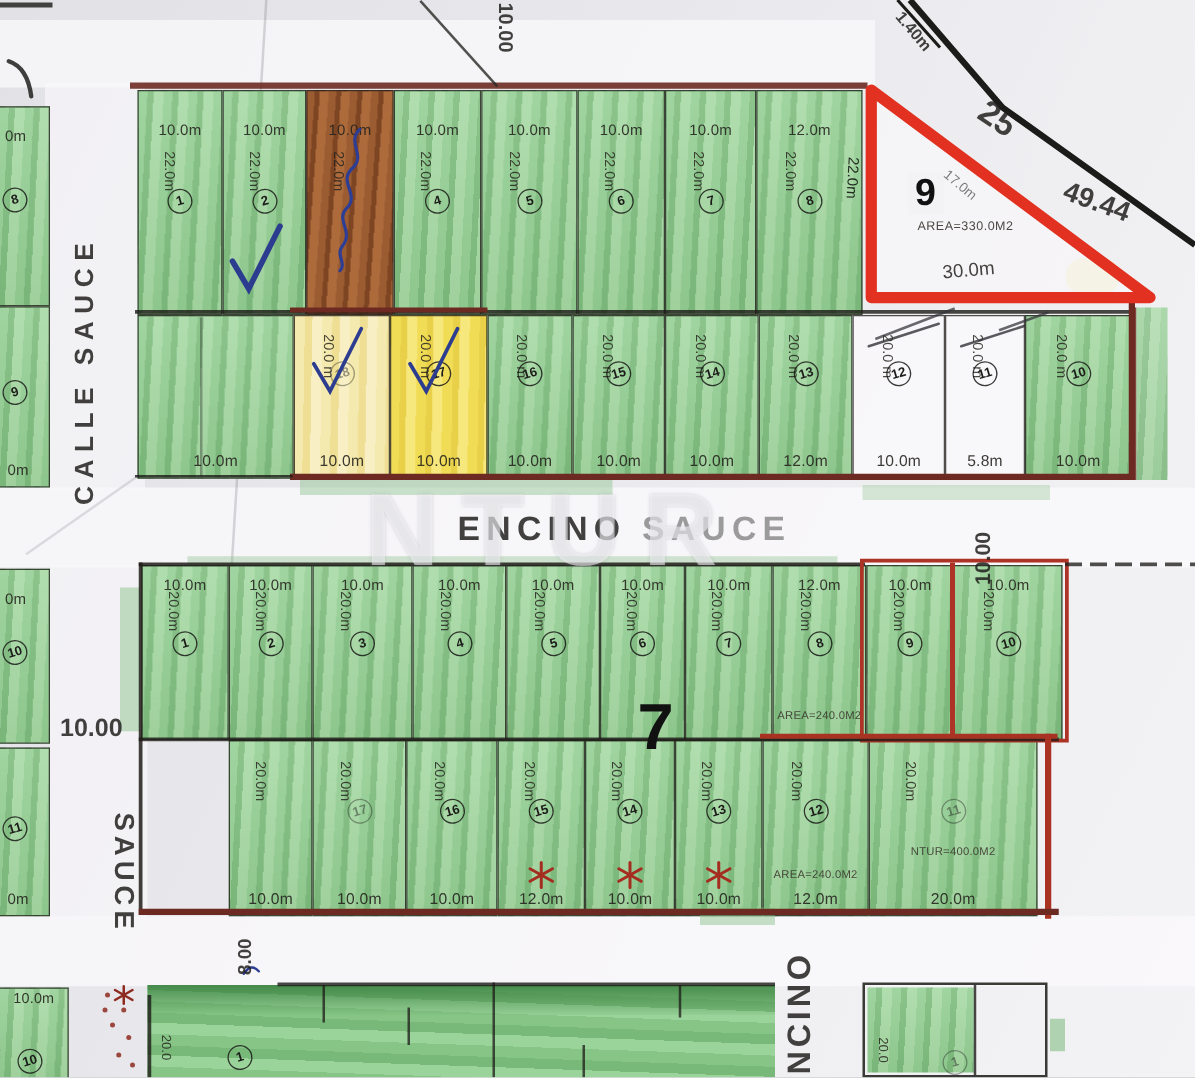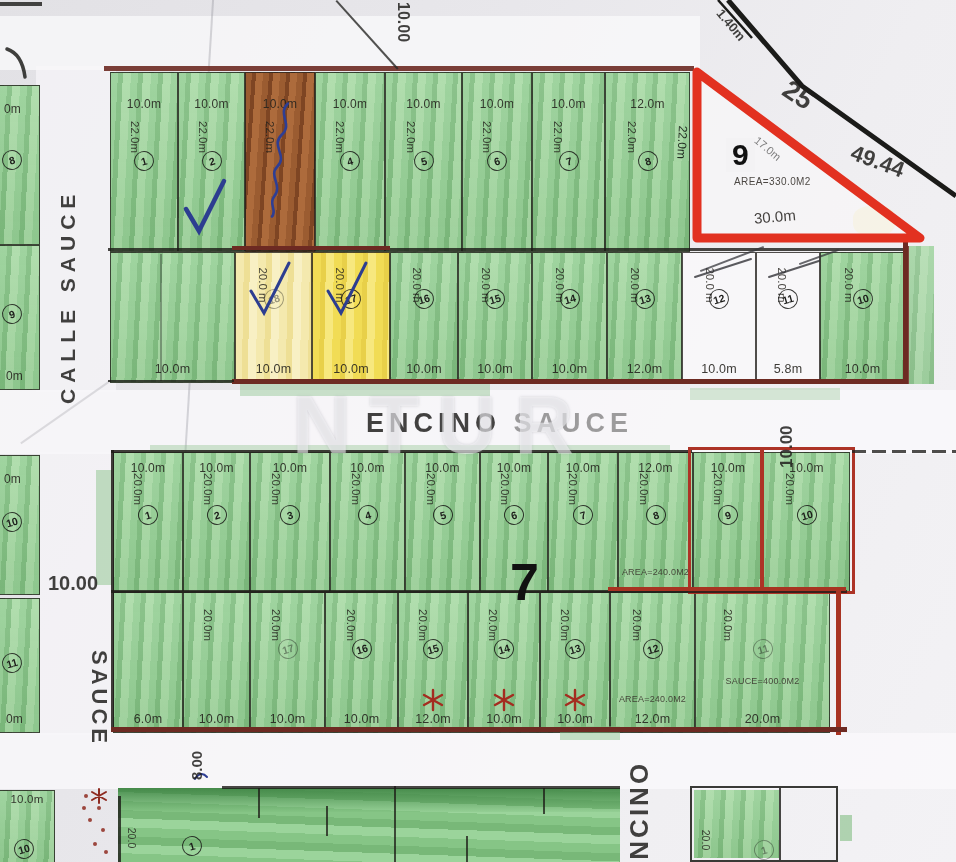--- a/index.html
+++ b/index.html
@@ -325,23 +325,20 @@
     <div class="lot f-green" style="left: 693px; top: 452px; width: 70px; height: 140px;">
       <div class="wl" style="top: 8px;">10.0m</div>
       <div class="dl" style="top: 30px;">20.0m</div>
       <div class="circ" style="top: 52px;">9</div>
     </div>
     <div class="lot f-green" style="left: 763px; top: 452px; width: 87px; height: 140px;">
       <div class="wl" style="top: 8px;">10.0m</div>
       <div class="dl" style="top: 30px;">20.0m</div>
       <div class="circ" style="top: 52px;">10</div>
     </div>
-    <div class="lot f-green" style="left: 113px; top: 592px; width: 70px; height: 141px;">
-      <div class="wl" style="bottom: 6px; font-size: 12.5px;">6.0m</div>
-    </div>
     <div class="lot f-green" style="left: 183px; top: 592px; width: 67px; height: 141px;">
       <div class="wl" style="bottom: 6px; font-size: 12.5px;">10.0m</div>
       <div class="dl" style="top: 26px;">20.0m</div>
     </div>
     <div class="lot f-green" style="left: 250px; top: 592px; width: 75px; height: 141px;">
       <div class="wl" style="bottom: 6px; font-size: 12.5px;">10.0m</div>
       <div class="dl" style="top: 26px;">20.0m</div>
       <div class="circ dim" style="top: 46px;">17</div>
     </div>
     <div class="lot f-green" style="left: 325px; top: 592px; width: 73px; height: 141px;">
@@ -382,21 +379,21 @@
     <div class="lot f-green" style="left: 610px; top: 592px; width: 85px; height: 141px;">
       <div class="wl" style="bottom: 6px; font-size: 12.5px;">12.0m</div>
       <div class="dl" style="top: 26px;">20.0m</div>
       <div class="circ" style="top: 46px;">12</div>
       <div class="area" style="bottom: 28px;">AREA=240.0M2</div>
     </div>
     <div class="lot f-green" style="left: 695px; top: 592px; width: 135px; height: 141px;">
       <div class="wl" style="bottom: 6px; font-size: 12.5px;">20.0m</div>
       <div class="dl" style="top: 26px;">20.0m</div>
       <div class="circ dim" style="top: 46px;">11</div>
-      <div class="area" style="bottom: 46px;">SAUCE=400.0M2</div>
+      <div class="area" style="bottom: 46px;">NTUR=400.0M2</div>
     </div>
     <div class="lot f-green" style="left: 0px; top: 85px; width: 40px; height: 160px; border-left: none;">
       <div class="wl" style="top: 16px; text-align: left; padding-left: 4px;">0m</div>
       <div class="circ" style="left: 2px; top: 64px; margin-left: 0px;">8</div>
     </div>
     <div class="lot f-green" style="left: 0px; top: 245px; width: 40px; height: 145px; border-left: none;">
       <div class="wl" style="bottom: 6px; text-align: left; padding-left: 6px;">0m</div>
       <div class="circ" style="left: 2px; top: 58px; margin-left: 0px;">9</div>
     </div>
     <div class="lot f-green" style="left: 0px; top: 455px; width: 40px; height: 140px; border-left: none;">

